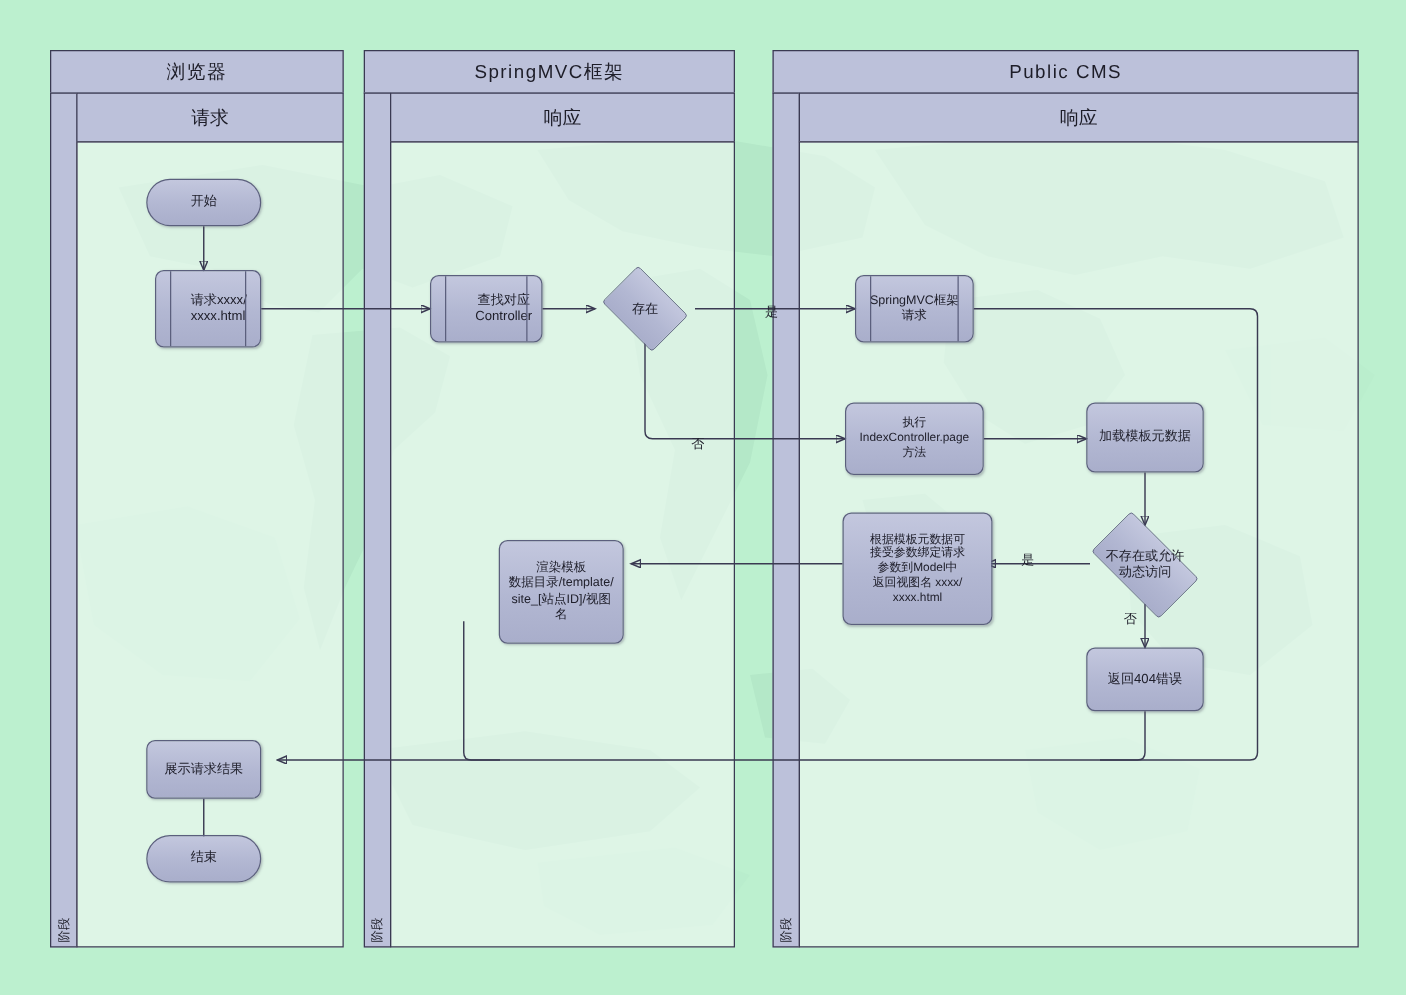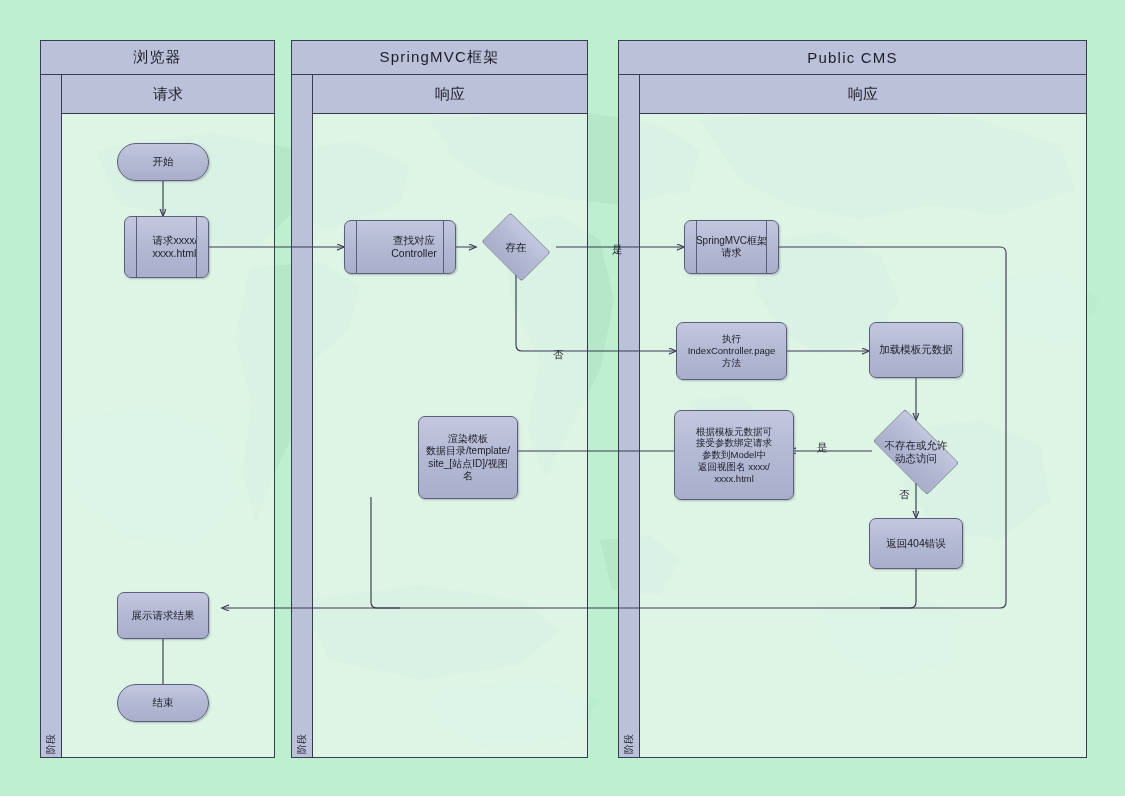--- a/index.html
+++ b/index.html
@@ -212,35 +212,35 @@
 
   <div class="node rounded process-bars" style="left:124px; top:216px; width:85px; height:62px; white-space:pre-line; text-align:left; padding-left:17px;">
     <span>请求xxxx/
 xxxx.html</span>
   </div>
 
   <div class="node rounded" style="left:117px; top:592px; width:92px;  height:47px;">
     <span>展示请求结果</span>
   </div>
 
-  <div class="node terminator" style="left:117px; top:684px; width:92px;  height:38px;">
+  <div class="node terminator" style="left:117px; top:668px; width:92px;  height:38px;">
     <span>结束</span>
   </div>
 
-  <div class="node rounded process-bars" style="left:344px; top:220px; width:112px;  height:54px; white-space:pre-line;padding-left:28px;">
+  <div class="node rounded process-bars" style="left:344px; top:220px; width:90px;  height:54px; white-space:pre-line;padding-left:28px;">
     <span>查找对应
 Controller</span>
   </div>
 
   <div class="diamond" style="left:476px; top:218px; width:80px; height:58px;">
     <div class="dshape"></div>
     <div class="dtext">存在</div>
   </div>
 
-  <div class="node rounded" style="left:399px; top:416px; width:100px; height:83px; white-space:pre-line; font-size:10px;margin-left:19px;">
+  <div class="node rounded" style="left:399px; top:432px; width:100px; height:83px; white-space:pre-line; font-size:10px;">
     <span>渲染模板
 数据目录/template/
 site_[站点ID]/视图
 名</span>
   </div>
 
   <div class="node rounded process-bars" style="left:684px; top:220px; width:95px;  height:54px; white-space:pre-line; font-size:10px;">
     <span>SpringMVC框架
 请求</span>
   </div>

